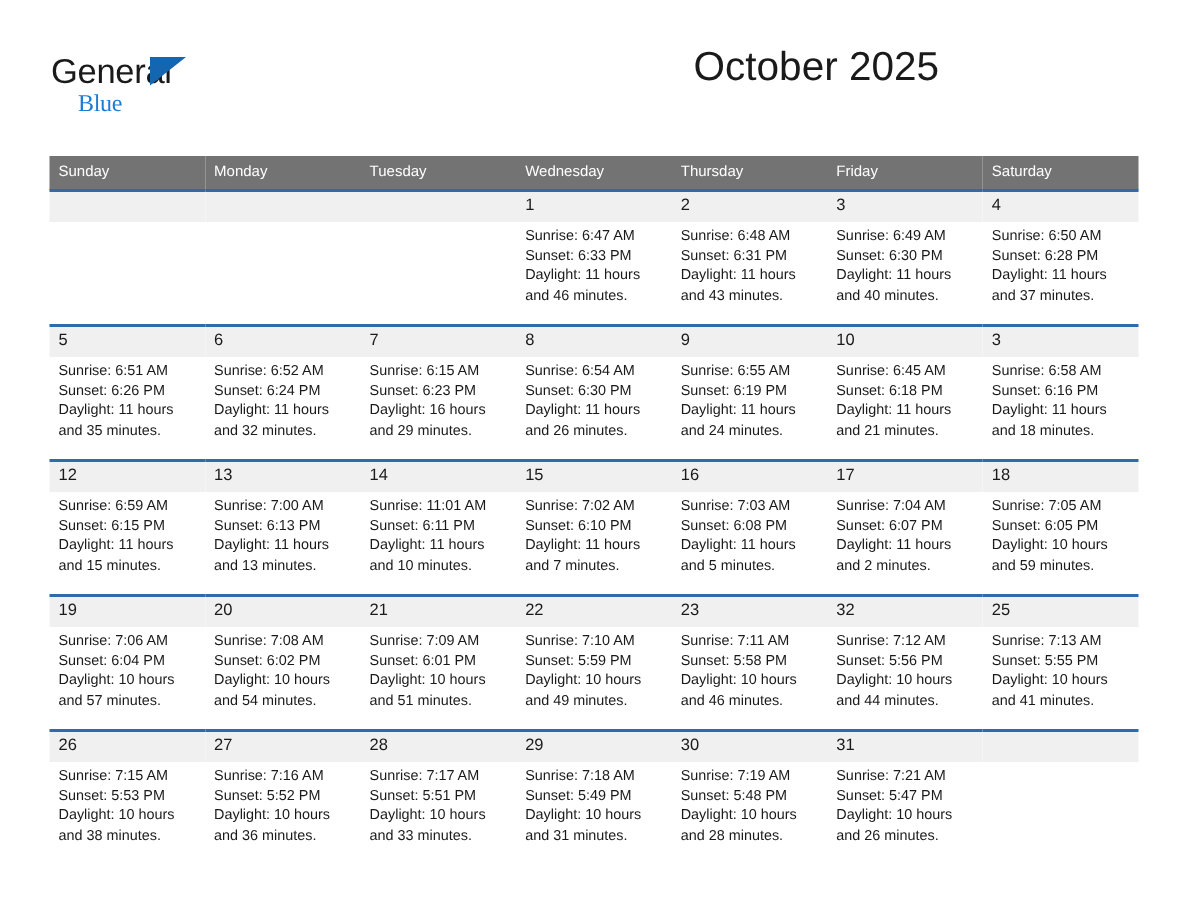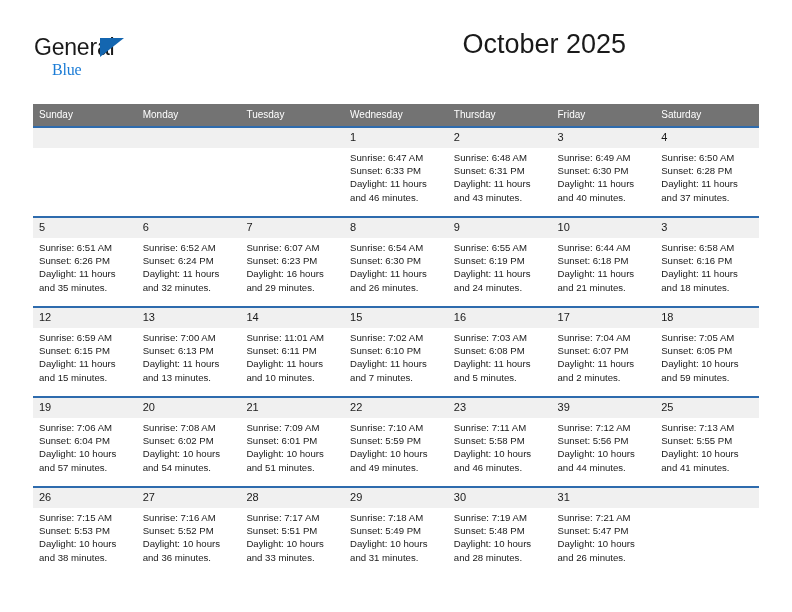--- a/index.html
+++ b/index.html
@@ -230,21 +230,21 @@
             <div class="daynum">6</div>
             <div class="details">
               <div>Sunrise: 6:52 AM</div>
               <div>Sunset: 6:24 PM</div>
               <div class="daylight">Daylight: 11 hours and 32 minutes.</div>
             </div>
           </td>
           <td>
             <div class="daynum">7</div>
             <div class="details">
-              <div>Sunrise: 6:07 AM</div>
+              <div>Sunrise: 6:15 AM</div>
               <div>Sunset: 6:23 PM</div>
               <div class="daylight">Daylight: 16 hours and 29 minutes.</div>
             </div>
           </td>
           <td>
             <div class="daynum">8</div>
             <div class="details">
               <div>Sunrise: 6:54 AM</div>
               <div>Sunset: 6:30 PM</div>
               <div class="daylight">Daylight: 11 hours and 26 minutes.</div>
@@ -254,21 +254,21 @@
             <div class="daynum">9</div>
             <div class="details">
               <div>Sunrise: 6:55 AM</div>
               <div>Sunset: 6:19 PM</div>
               <div class="daylight">Daylight: 11 hours and 24 minutes.</div>
             </div>
           </td>
           <td>
             <div class="daynum">10</div>
             <div class="details">
-              <div>Sunrise: 6:44 AM</div>
+              <div>Sunrise: 6:45 AM</div>
               <div>Sunset: 6:18 PM</div>
               <div class="daylight">Daylight: 11 hours and 21 minutes.</div>
             </div>
           </td>
           <td>
             <div class="daynum">3</div>
             <div class="details">
               <div>Sunrise: 6:58 AM</div>
               <div>Sunset: 6:16 PM</div>
               <div class="daylight">Daylight: 11 hours and 18 minutes.</div>
@@ -368,21 +368,21 @@
           </td>
           <td>
             <div class="daynum">23</div>
             <div class="details">
               <div>Sunrise: 7:11 AM</div>
               <div>Sunset: 5:58 PM</div>
               <div class="daylight">Daylight: 10 hours and 46 minutes.</div>
             </div>
           </td>
           <td>
-            <div class="daynum">39</div>
+            <div class="daynum">32</div>
             <div class="details">
               <div>Sunrise: 7:12 AM</div>
               <div>Sunset: 5:56 PM</div>
               <div class="daylight">Daylight: 10 hours and 44 minutes.</div>
             </div>
           </td>
           <td>
             <div class="daynum">25</div>
             <div class="details">
               <div>Sunrise: 7:13 AM</div>

